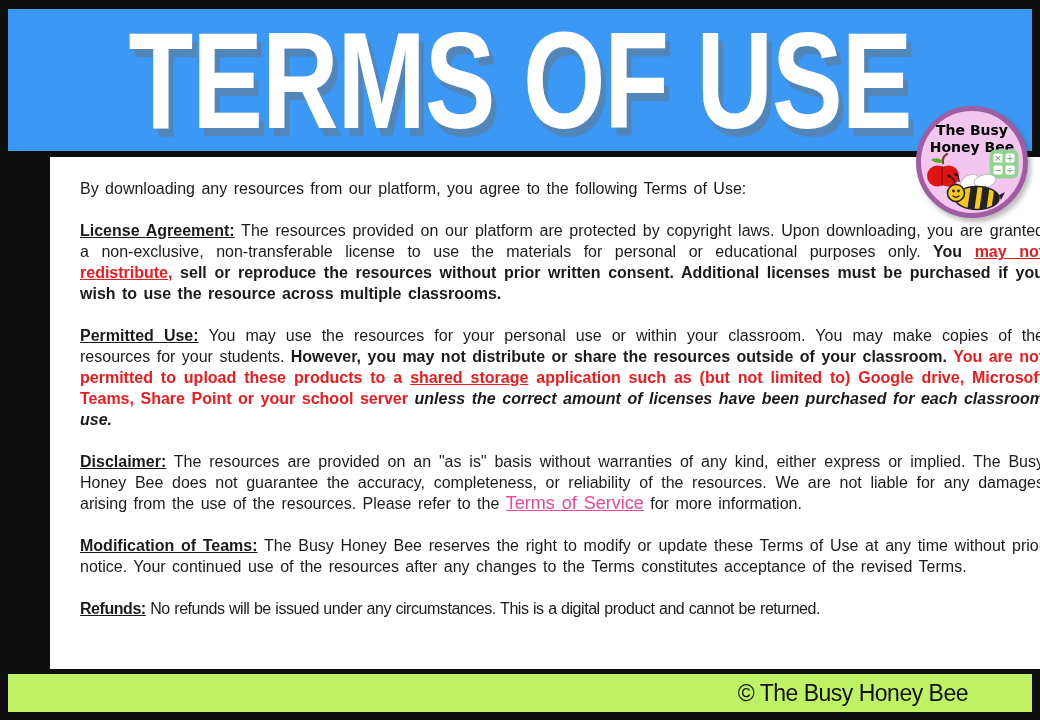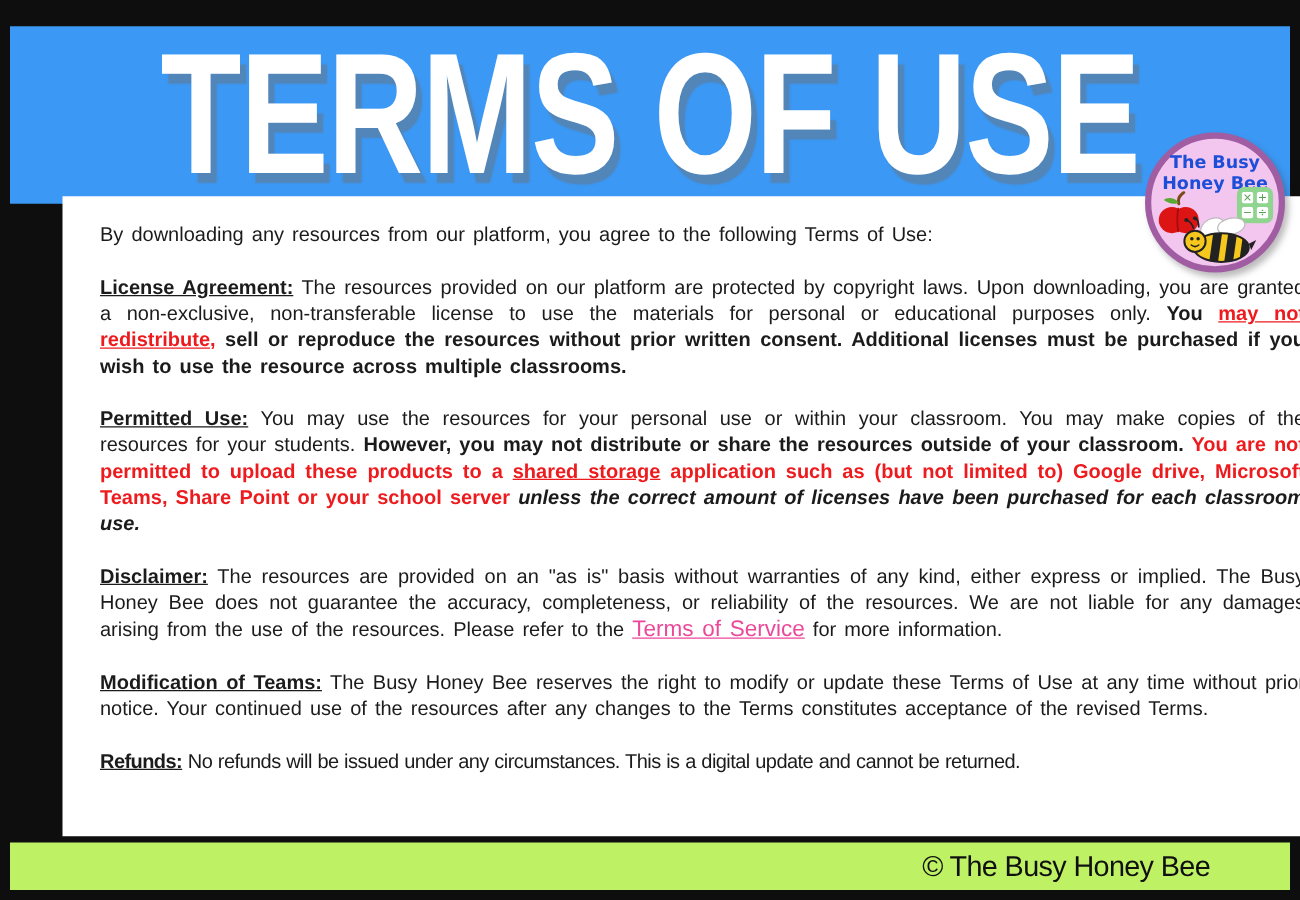--- a/index.html
+++ b/index.html
@@ -11,21 +11,20 @@
     font-family: "Liberation Sans", sans-serif;
   }
 
   
   .header-band {
     position: absolute; left: 8px; top: 9px;
     width: 1024px; height: 142px;
     background: #3b98f4;
     display: flex; align-items: center; justify-content: center;
     overflow: visible;
-    margin-top: 12px;
   }
   .page-title {
     font-family: "Liberation Sans", sans-serif;
     font-weight: bold;
     font-size: 106px;
     letter-spacing: -1px;
     color: #ffffff;
     white-space: nowrap;
     transform: scaleY(1.30);
     transform-origin: center;
@@ -44,21 +43,21 @@
     z-index: 5;
     box-shadow: 3px 4px 5px rgba(60,60,60,0.35);
   }
   .logo-text {
     margin-top: 11px;
     text-align: center;
     font-family: "DejaVu Sans", sans-serif;
     font-weight: bold;
     font-size: 14px;
     line-height: 17px;
-    color: #1d4ed8;
+    color: #000000;
   }
   .logo-apple   { position: absolute; left: 5px;  top: 42px; }
   .logo-calc    { position: absolute; right: 4px; top: 38px; }
   .logo-bee     { position: absolute; left: 22px; top: 62px; }
 
   
   .content {
     position: absolute; left: 8px; top: 157px;
     width: 1024px; height: 512px;
     background: #ffffff;
@@ -162,19 +161,19 @@
   </svg>
 </div>
 
 <div class="content">
   <div id="paragraphs">
       <p class="para"><span>By downloading any resources from our platform, you agree to the following Terms of Use:</span></p>
       <p class="para"><span class="st-b st-u">License Agreement:</span><span> The resources provided on our platform are protected by copyright laws. Upon downloading, you are granted a non-exclusive, non-transferable license to use the materials for personal or educational purposes only. </span><span class="st-b">You </span><span class="st-b st-u st-r">may not redistribute,</span><span class="st-b"> sell or reproduce the resources without prior written consent. Additional licenses must be purchased if you wish to use the resource across multiple classrooms.</span></p>
       <p class="para"><span class="st-b st-u">Permitted Use:</span><span> You may use the resources for your personal use or within your classroom. You may make copies of the resources for your students. </span><span class="st-b">However, you may not distribute or share the resources outside of your classroom. </span><span class="st-b st-r">You are not permitted to upload these products to a </span><span class="st-b st-r st-u">shared storage</span><span class="st-b st-r"> application such as (but not limited to) Google drive, Microsoft Teams, Share Point or your school server </span><span class="st-b st-i">unless the correct amount of licenses have been purchased for each classroom use.</span></p>
       <p class="para"><span class="st-b st-u">Disclaimer:</span><span> The resources are provided on an "as is" basis without warranties of any kind, either express or implied. The Busy Honey Bee does not guarantee the accuracy, completeness, or reliability of the resources. We are not liable for any damages arising from the use of the resources. Please refer to the </span><span class="st-link">Terms of Service</span><span> for more information.</span></p>
       <p class="para"><span class="st-b st-u">Modification of Teams:</span><span> The Busy Honey Bee reserves the right to modify or update these Terms of Use at any time without prior notice. Your continued use of the resources after any changes to the Terms constitutes acceptance of the revised Terms.</span></p>
-      <p class="para cond"><span class="st-b st-u">Refunds:</span><span> No refunds will be issued under any circumstances.  This is a digital update and cannot be returned.</span></p>
+      <p class="para cond"><span class="st-b st-u">Refunds:</span><span> No refunds will be issued under any circumstances.  This is a digital product and cannot be returned.</span></p>
     </div>
 </div>
 
 <div class="footer-band">
   <div class="footer-credit">© The Busy Honey Bee</div>
 </div>
 
 </body></html>

